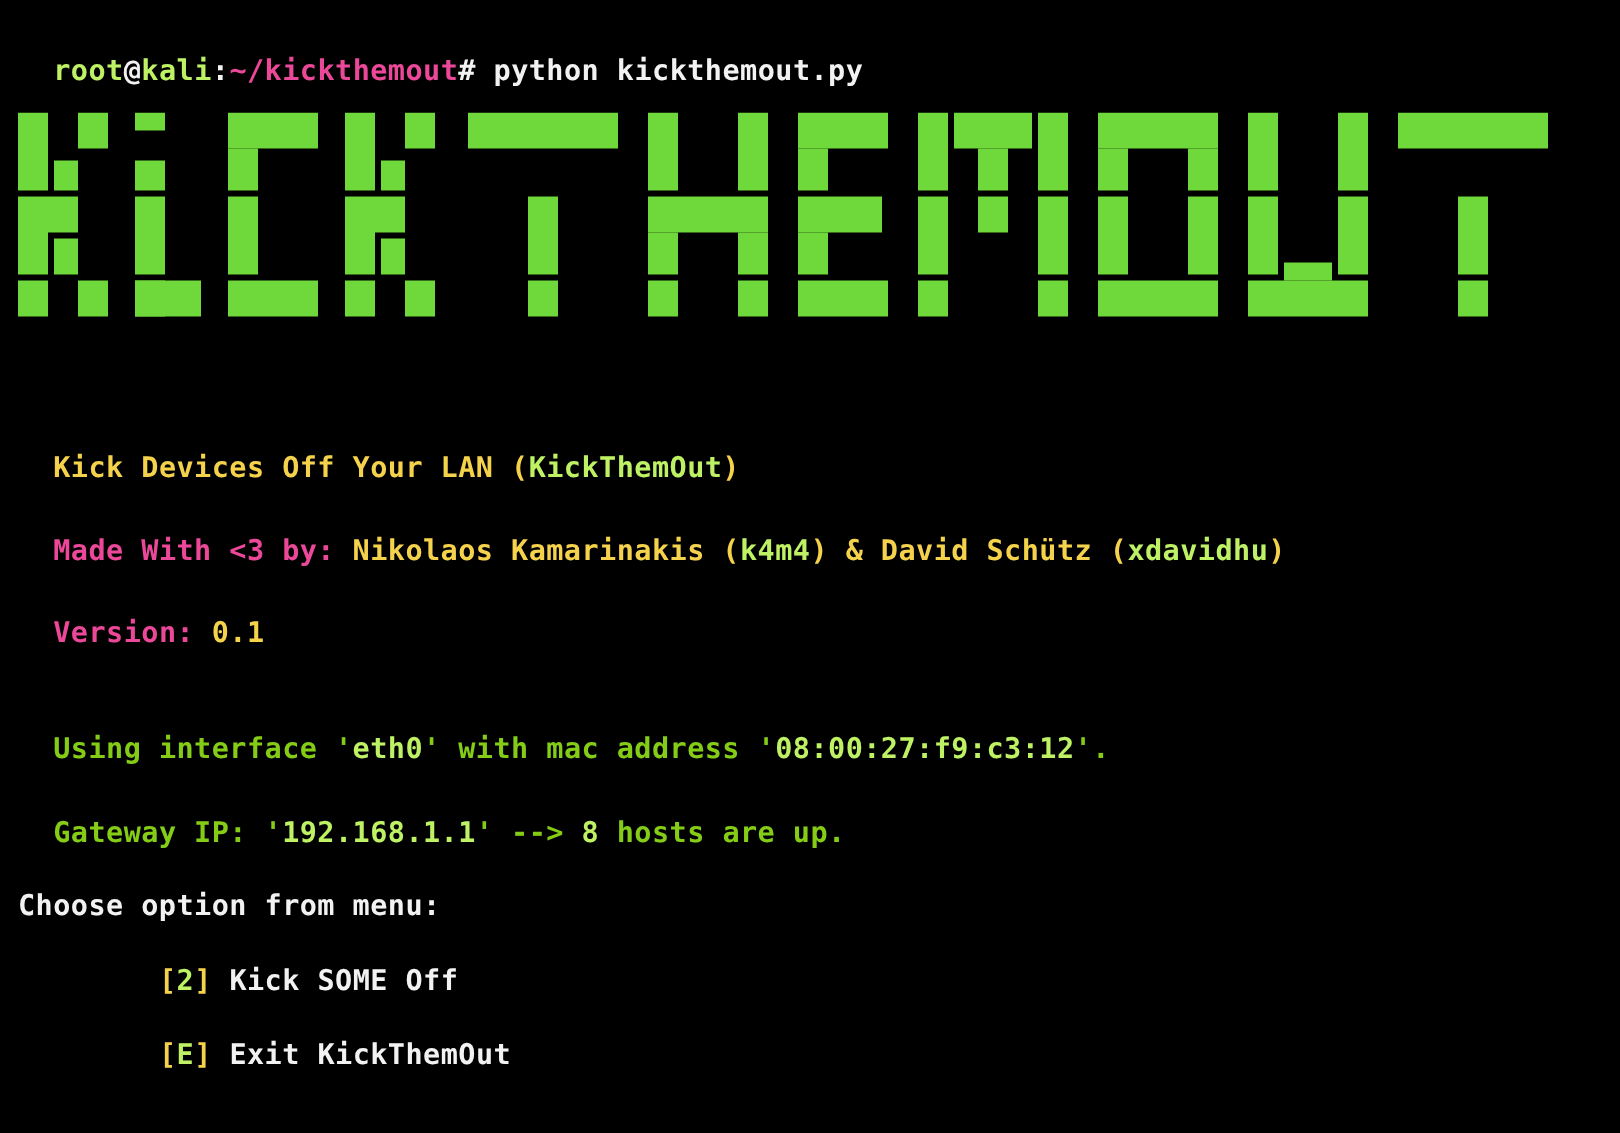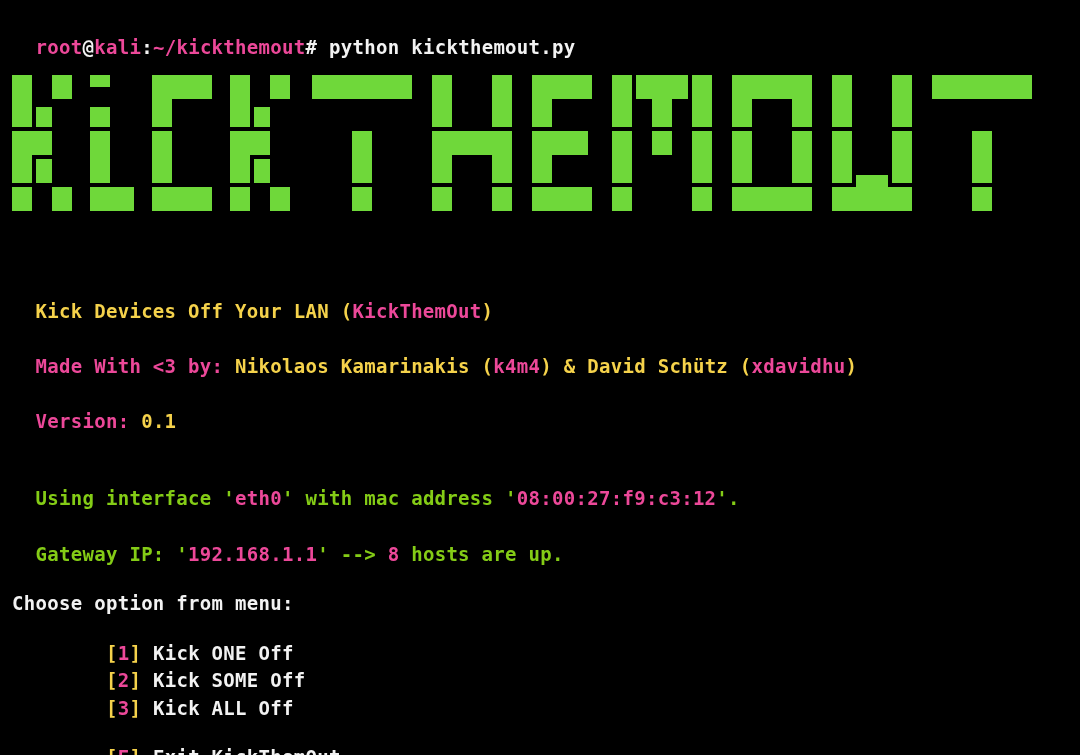--- a/index.html
+++ b/index.html
@@ -13,21 +13,21 @@
     font-weight:600;
     letter-spacing:0.3px;
   }
   body{
     width:1080px;
     height:755px;
     overflow:hidden;
     padding:6px 12px;
     box-sizing:border-box;
   }
-  .red    {color:#ec4899;}
+  .red    {color:#bef264;}
   .blue   {color:#ec4899;}
   .yellow {color:#f5d24b;}
   .green  {color:#84cc16;}
   .white  {color:#f2f2f2;}
   .center {text-align:left;}
   .line{white-space:pre;}
 </style>
 </head>
 <body>
 
@@ -139,18 +139,16 @@
   <span class="green">Gateway IP: '</span><span class="red">192.168.1.1</span><span class="green">' --&gt; </span><span class="red">8</span><span class="green"> hosts are up.</span>
 </div>
 
 <div style="height:22px"></div>
 
 <div class="line white">Choose option from menu:</div>
 
 <div style="height:22px"></div>
 
 <div id="menu-block">
-    <div class="line"><span class="white">        </span><span class="yellow">[</span><span class="red">1</span><span class="yellow">]</span><span class="white"> </span><span class="white">Kick ONE Off</span></div>
     <div class="line"><span class="white">        </span><span class="yellow">[</span><span class="red">2</span><span class="yellow">]</span><span class="white"> </span><span class="white">Kick SOME Off</span></div>
-    <div class="line"><span class="white">        </span><span class="yellow">[</span><span class="red">3</span><span class="yellow">]</span><span class="white"> </span><span class="white">Kick ALL Off</span></div>
     <div style="height: 22px;"></div>
     <div class="line"><span class="white">        </span><span class="yellow">[</span><span class="red">E</span><span class="yellow">]</span><span class="white"> </span><span class="white">Exit KickThemOut</span></div>
   </div>
 
 </body></html>

